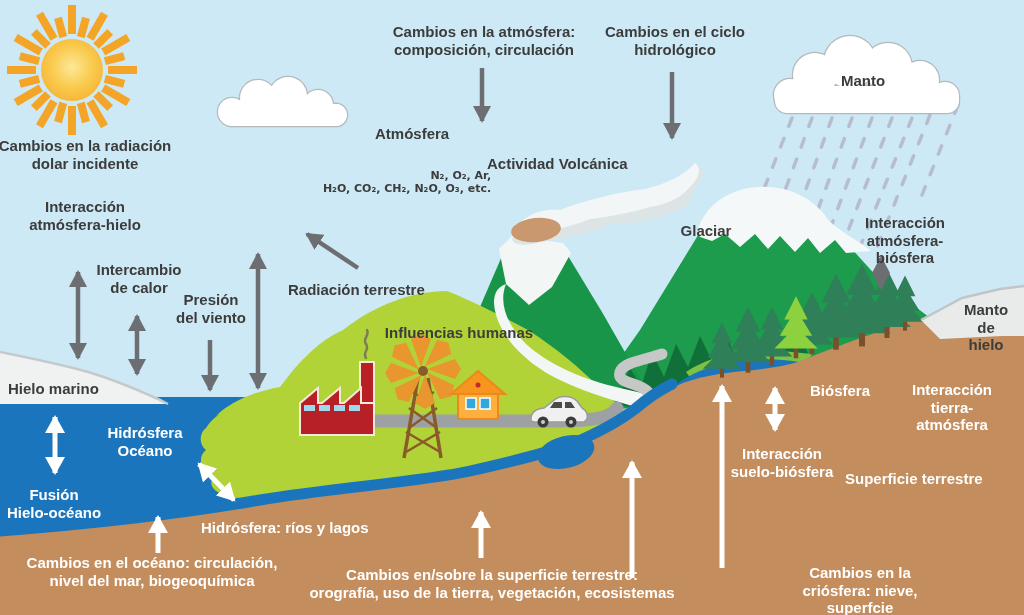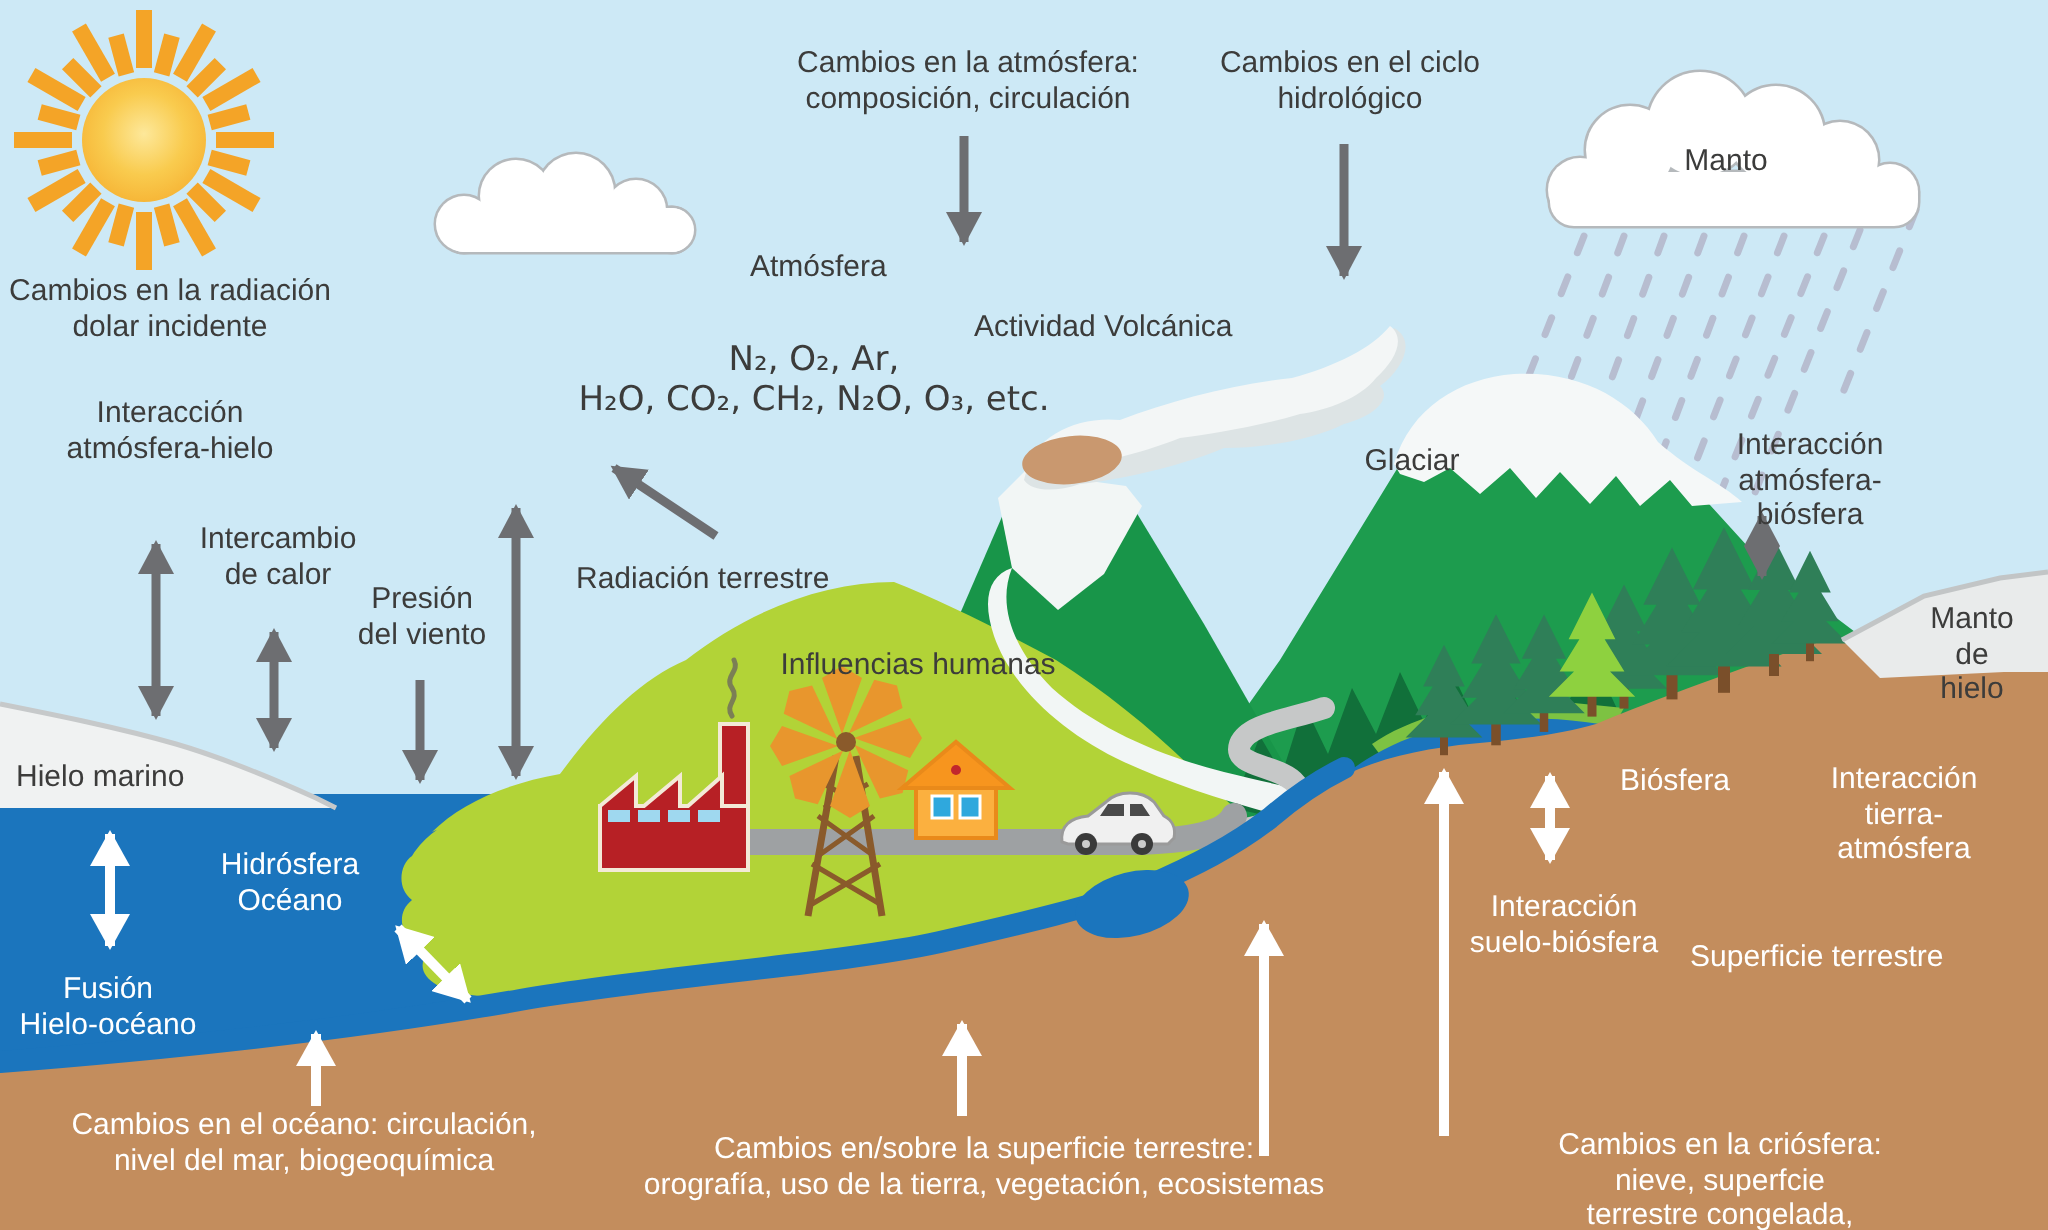--- a/index.html
+++ b/index.html
@@ -1,24 +1,24 @@
 <!DOCTYPE html>
 <html><head>
 <meta charset="utf-8">
 <style>
   html,body{margin:0;padding:0;background:#cde9f6;}
   #stage{position:relative;width:1024px;height:615px;overflow:hidden;
          font-family:"Liberation Sans",sans-serif;}
   #art{position:absolute;inset:0;}
-  .lbl{position:absolute;font-size:15px;line-height:1.18;font-weight:400;
+  .lbl{position:absolute;font-size:15px;line-height:1.18;font-weight:700;
        color:#3c3c3b;white-space:pre-line;text-align:center;z-index:5;}
   .lbl.c{transform:translateX(-50%);}
   .lbl.l{text-align:center;}
   .lbl.w{color:#ffffff;}
-  .lbl.gas{font-family:"DejaVu Sans",sans-serif;font-size:17px;}
+  .lbl.gas{font-family:"DejaVu Sans",sans-serif;font-size:11px;text-align:right;}
 </style>
 </head>
 <body>
 
 <div id="stage">
 
 <svg id="art" viewBox="0 0 1024 615" width="1024" height="615" xmlns="http://www.w3.org/2000/svg">
   <defs>
     <radialGradient id="sung" cx="50%" cy="45%" r="60%">
       <stop offset="0%" stop-color="#fde89a"></stop>
@@ -299,20 +299,21 @@
 atmósfera-biósfera</div>
   <div class="lbl c" style="left:986px;top:301px">Manto
 de hielo</div>
   <div class="lbl l" style="left:8px;top:380px">Hielo marino</div>
   <div class="lbl c" style="left:459px;top:324px">Influencias humanas</div>
 
   <div class="lbl c w" style="left:145px;top:424px">Hidrósfera
 Océano</div>
   <div class="lbl c w" style="left:54px;top:486px">Fusión
 Hielo-océano</div>
+  <div class="lbl l w" style="left:201px;top:519px">Hidrósfera: ríos y lagos</div>
   <div class="lbl c w" style="left:152px;top:554px">Cambios en el océano: circulación,
 nivel del mar, biogeoquímica</div>
   <div class="lbl c w" style="left:492px;top:566px">Cambios en/sobre la superficie terrestre:
 orografía, uso de la tierra, vegetación, ecosistemas</div>
   <div class="lbl c w" style="left:860px;top:564px">Cambios en la criósfera: nieve, superfcie
 terrestre congelada, mantos de hielo, glaciares</div>
   <div class="lbl l w" style="left:810px;top:382px">Biósfera</div>
   <div class="lbl c w" style="left:952px;top:381px">Interacción
 tierra-atmósfera</div>
   <div class="lbl c w" style="left:782px;top:445px">Interacción

